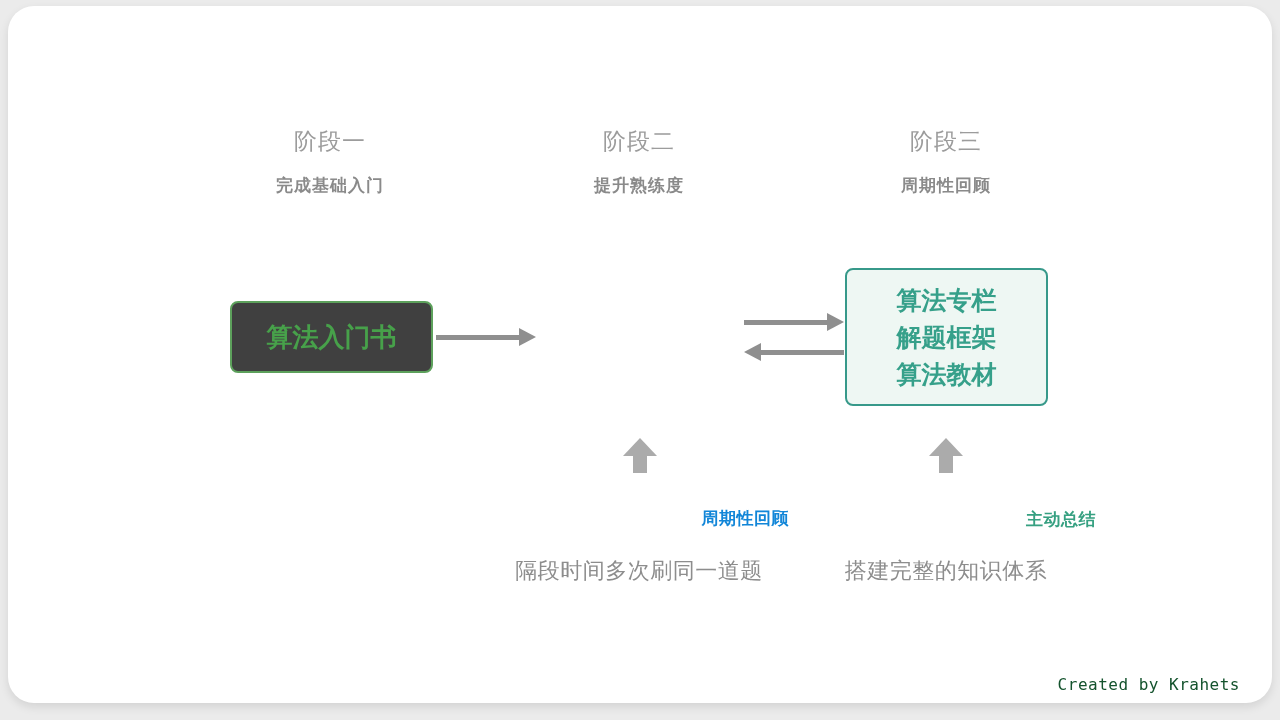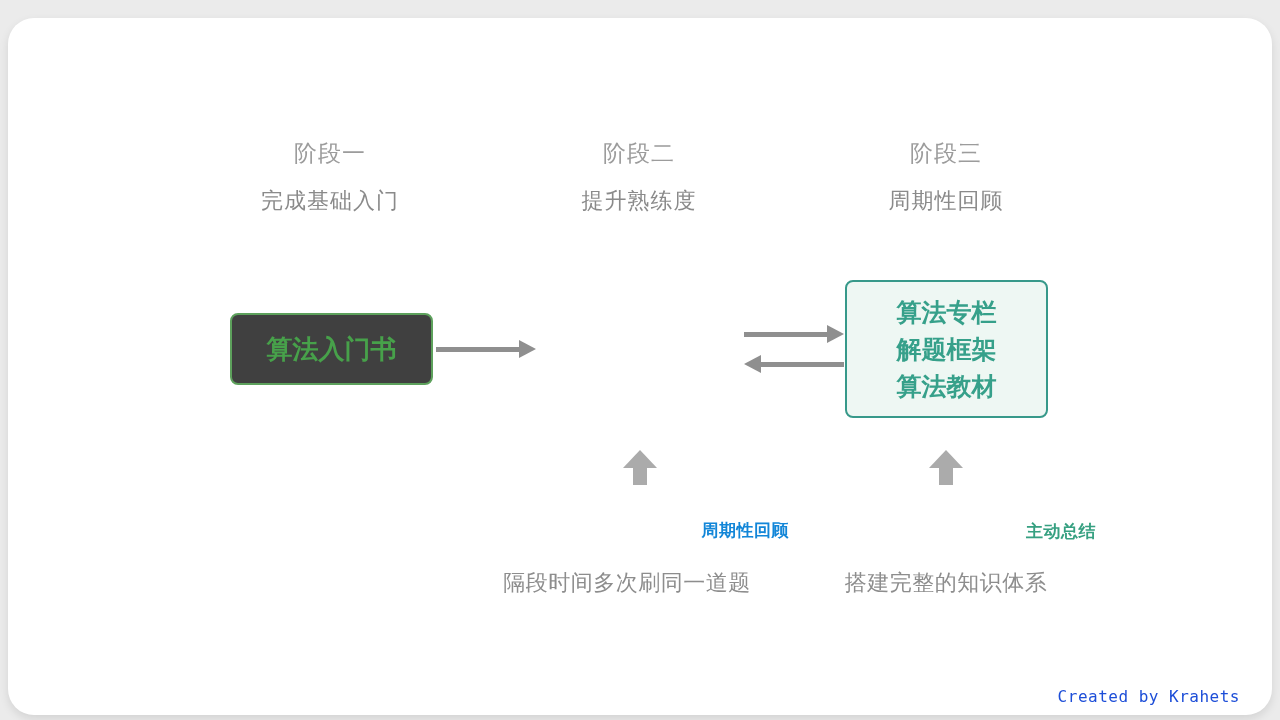--- a/index.html
+++ b/index.html
@@ -6,21 +6,20 @@
   html, body { width: 100%; height: 100%; }
   body {
     background: #ebebeb;
     font-family: "Liberation Sans", "DejaVu Sans", sans-serif;
     overflow: hidden;
   }
   .canvas {
     position: relative;
     width: 1280px;
     height: 566px;
-    margin-top: 12px;
   }
   .card {
     position: absolute;
     left: 8px; top: 6px;
     width: 1264px; height: 697px;
     background: #ffffff;
     border-radius: 26px;
     box-shadow: 0 4px 10px rgba(0,0,0,0.10);
   }
   
@@ -31,23 +30,23 @@
     text-align: center;
   }
   .stage-title {
     font-size: 23px;
     color: #9c9c9c;
     font-weight: 400;
     letter-spacing: 1px;
   }
   .stage-subtitle {
     margin-top: 17px;
-    font-size: 22px;
+    font-size: 17px;
     color: #8a8a8a;
-    font-weight: 400;
+    font-weight: 700;
     letter-spacing: 1px;
   }
   .stage-1 { left: 180px; }
   .stage-2 { left: 489px; }
   .stage-3 { left: 796px; }
 
   
   .node {
     position: absolute;
     border-radius: 8px;
@@ -149,31 +148,31 @@
 
   .annotation-desc {
     position: absolute;
     width: 320px;
     text-align: center;
     font-size: 22px;
     color: #8d8d8d;
     line-height: 29px;
     letter-spacing: 0.5px;
   }
-  .annotation-review-desc { left: 467px; top: 556px; }
+  .annotation-review-desc { left: 479px; top: 556px; }
   .annotation-summary-desc { left: 786px; top: 556px; }
 
   
   .credit {
     position: absolute;
     right: 40px;
     top: 675px;
     font-family: "DejaVu Sans Mono", "Liberation Mono", monospace;
     font-size: 16px;
-    color: #1d4ed8;
+    color: #14532d;
     letter-spacing: 0.5px;
   }
 </style>
 </head>
 <body>
 
 <div class="canvas">
   <div class="card"></div>
 
   <div class="stage stage-1">

